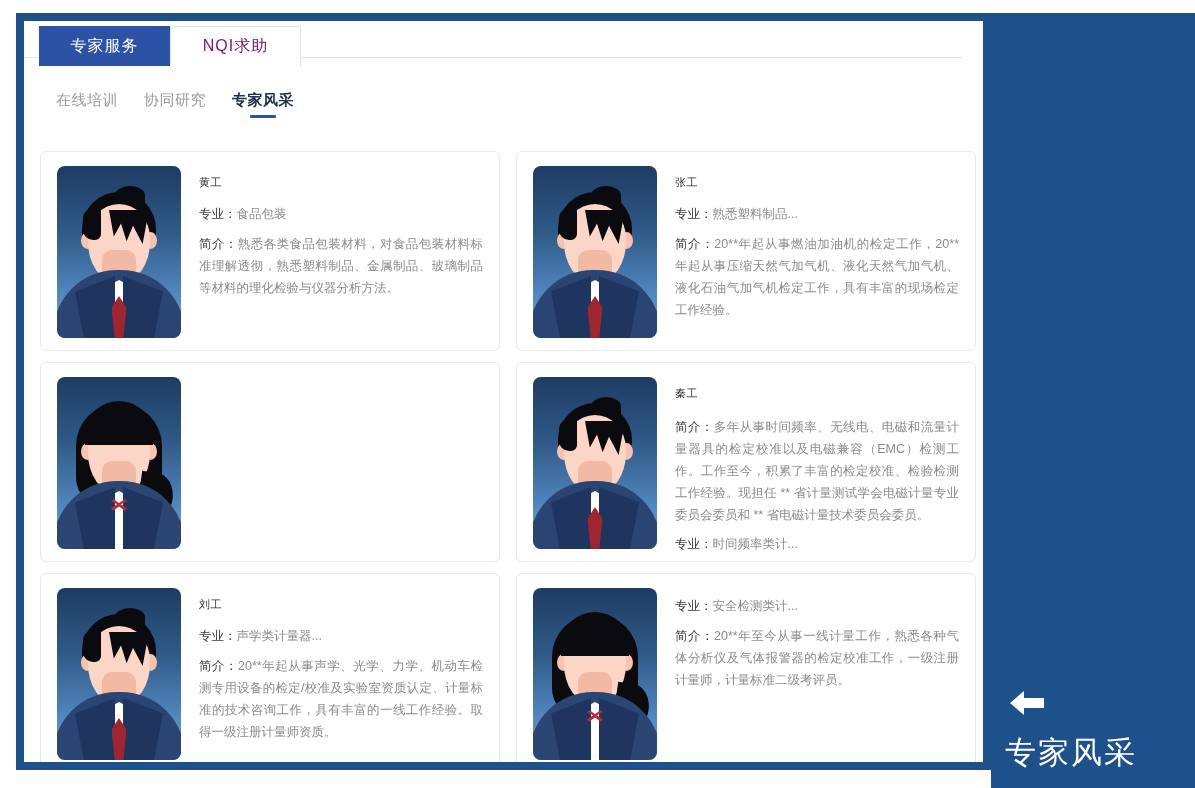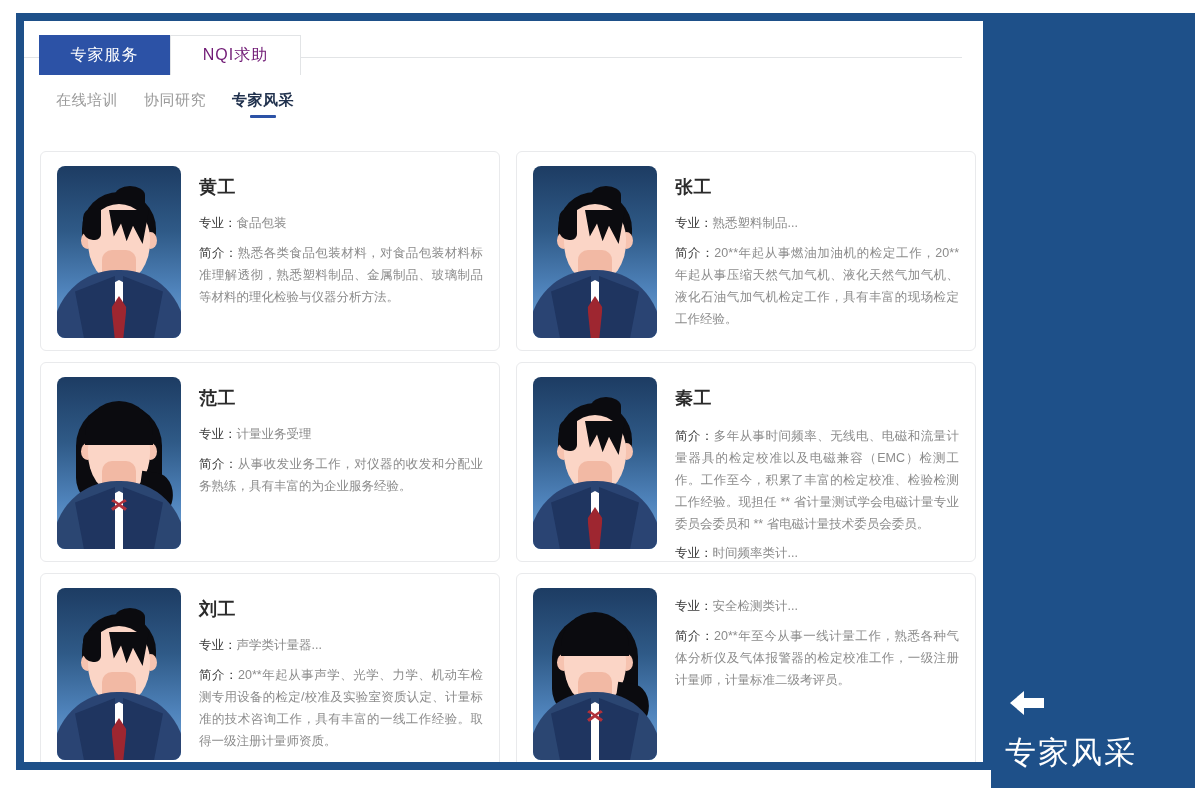--- a/index.html
+++ b/index.html
@@ -48,21 +48,21 @@
     position: absolute;
     left: 0;
     top: 1px;
     width: 938px;
     height: 44px;
     border-bottom: 1px solid #e2e4e6;
   }
   .tabstrip {
     position: absolute;
     left: 15px;
-    top: 19px;
+    top: 10px;
     display: flex;
     align-items: flex-end;
     height: 42px;
   }
   .tab {
     height: 40px;
     min-width: 131px;
     display: flex;
     align-items: center;
     justify-content: center;
@@ -317,22 +317,22 @@
     transform: rotate(8deg);
   }
 
   
   .cardbody {
     flex: 1 1 auto;
     min-width: 0;
     padding-top: 9px;
   }
   .expert-name {
-    font-size: 18px;
-    font-weight: bold;
+    font-size: 11px;
+    font-weight: normal;
     color: #2b2b2b;
     margin-bottom: 15px;
     letter-spacing: 0.5px;
   }
   .field {
     font-size: 12.5px;
     line-height: 19px;
     color: #8b8b8b;
     margin-bottom: 9px;
   }
@@ -457,29 +457,20 @@
           <div class="av-face"></div>
           <div class="hair-f-crown"></div>
           <div class="hair-f-tail"></div>
           <div class="av-neck"></div>
           <div class="av-shoulders fem"></div>
           <div class="av-collar"></div>
           <div class="av-lapelL"></div>
           <div class="av-lapelR"></div>
           <div class="av-bow"></div>
         </div>
-        <div class="cardbody">
-          <div class="expert-name">范工</div>
-          <div class="field">
-            <span class="lab">专业：</span><span>计量业务受理</span>
-          </div>
-          <div class="field desc">
-            <span class="lab">简介：</span><span>从事收发业务工作，对仪器的收发和分配业务熟练，具有丰富的为企业服务经验。</span>
-          </div>
-        </div>
       </div>
 
       <div class="card">
         <div class="avatar">
           <div class="hair-m-top"></div>
           <div class="hair-m-tuft"></div>
           <div class="av-ear-l"></div>
           <div class="av-ear-r"></div>
           <div class="av-face"></div>
           <div class="hair-m-fringe"></div>

